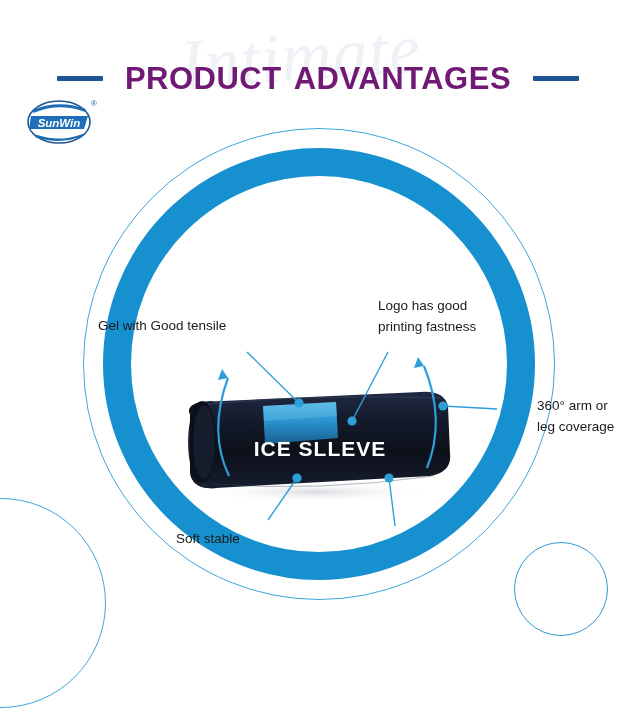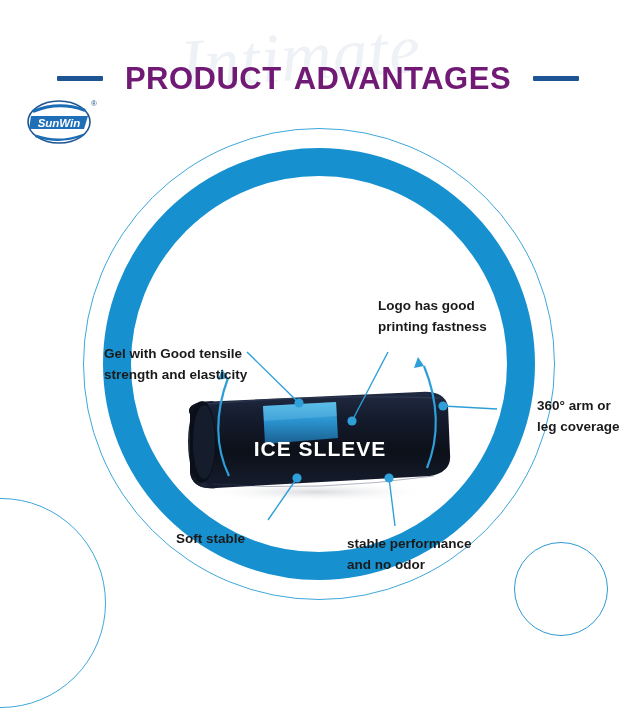--- a/index.html
+++ b/index.html
@@ -120,26 +120,26 @@
     left: 168px;
     top: 376px;
     width: 290px;
     height: 130px;
   }
 
   
   .label {
     position: absolute;
     font-size: 13.5px;
-    font-weight: bold;
+    font-weight: normal;
     color: #1a1a1a;
     line-height: 1.55;
     white-space: nowrap;
   }
-  .lbl-gel        { left: 104px;  top: 316px; margin-top: 28px; }
+  .lbl-gel        { left: 98px;  top: 316px; }
   .lbl-logo       { left: 378px; top: 296px; }
   .lbl-360        { left: 505px; top: 396px; margin-left: 32px; }
   .lbl-soft       { left: 176px; top: 529px; }
   .lbl-stable     { left: 347px; top: 534px; }
 
   
   .leaders {
     position: absolute;
     left: 0; top: 0;
     width: 636px; height: 714px;
@@ -247,35 +247,30 @@
         <circle cx="352" cy="421" r="4.6"></circle>
         <circle cx="443" cy="406" r="4.6"></circle>
         <circle cx="297" cy="478" r="4.6"></circle>
         <circle cx="389" cy="478" r="4.6"></circle>
       </g>
     </svg>
   </div>
 
   <div class="label lbl-gel">
     <div>Gel with Good tensile</div>
-    <div>strength and elasticity</div>
   </div>
 
   <div class="label lbl-logo">
     <div>Logo has good</div>
     <div>printing fastness</div>
   </div>
 
   <div class="label lbl-360">
     <div>360° arm or</div>
     <div>leg coverage</div>
   </div>
 
   <div class="label lbl-soft">
     <div>Soft stable</div>
   </div>
 
-  <div class="label lbl-stable">
-    <div>stable performance</div>
-    <div>and no odor</div>
-  </div>
 
 </div>
 
 </body></html>

